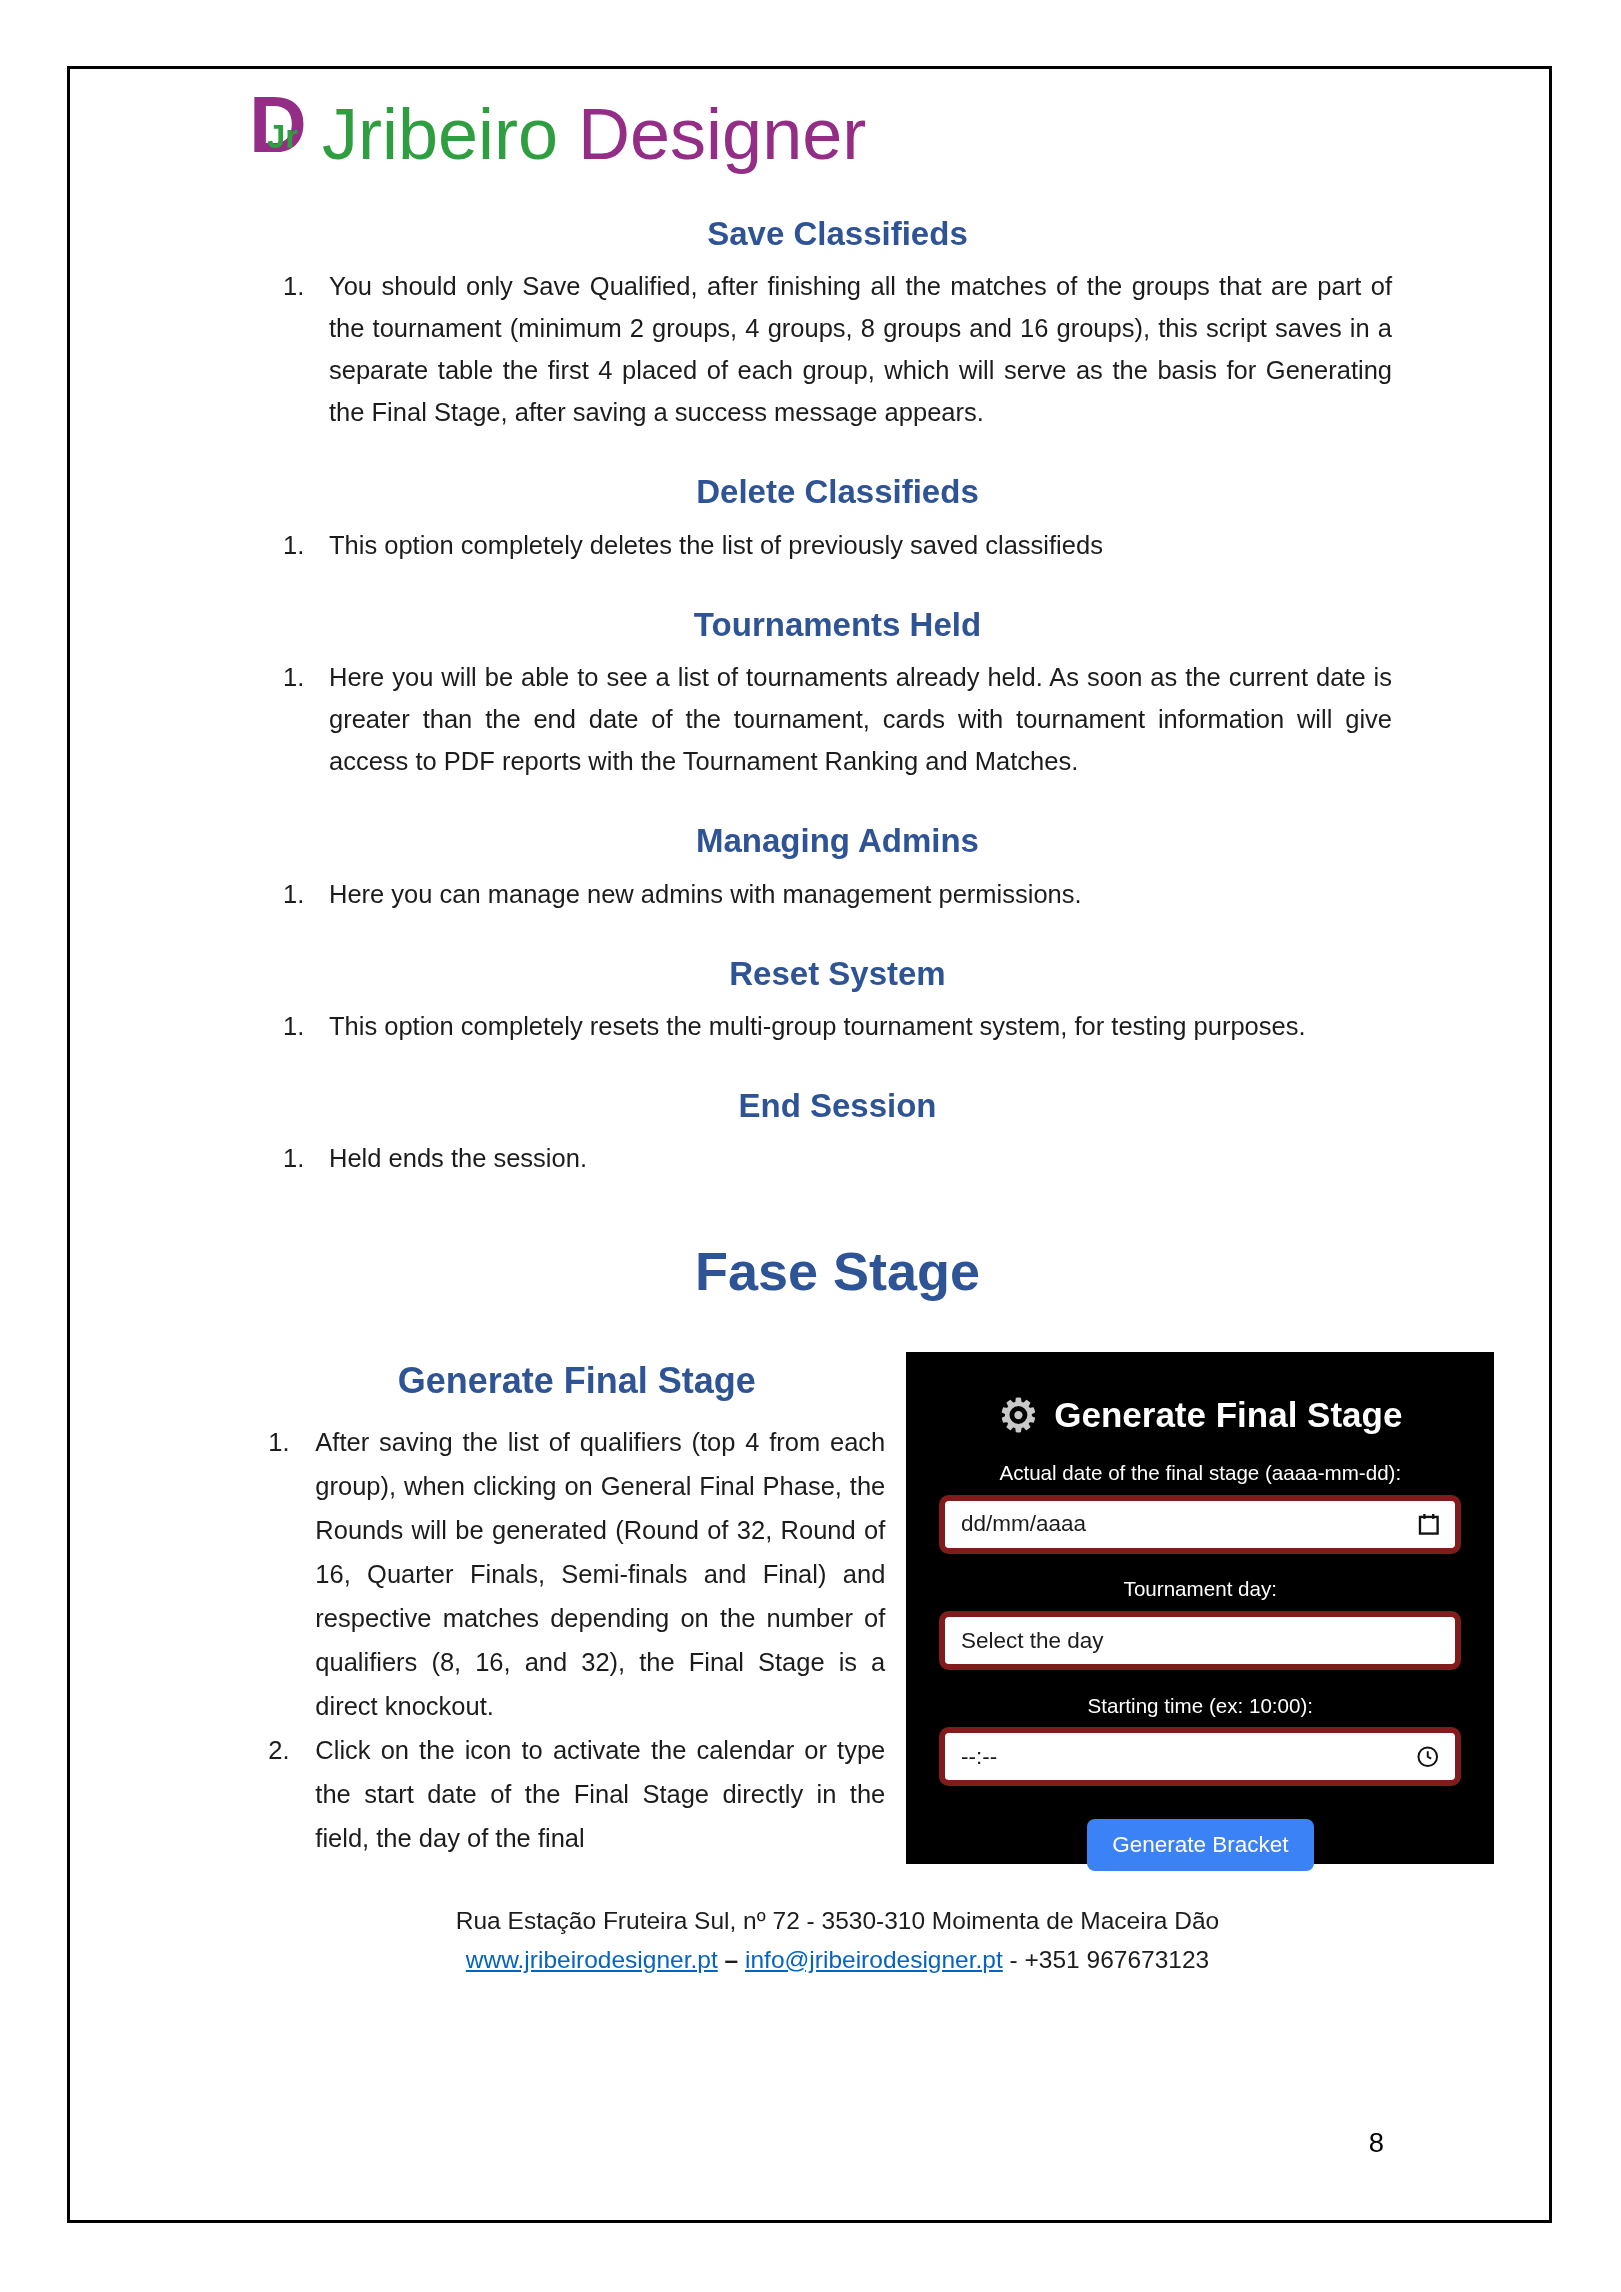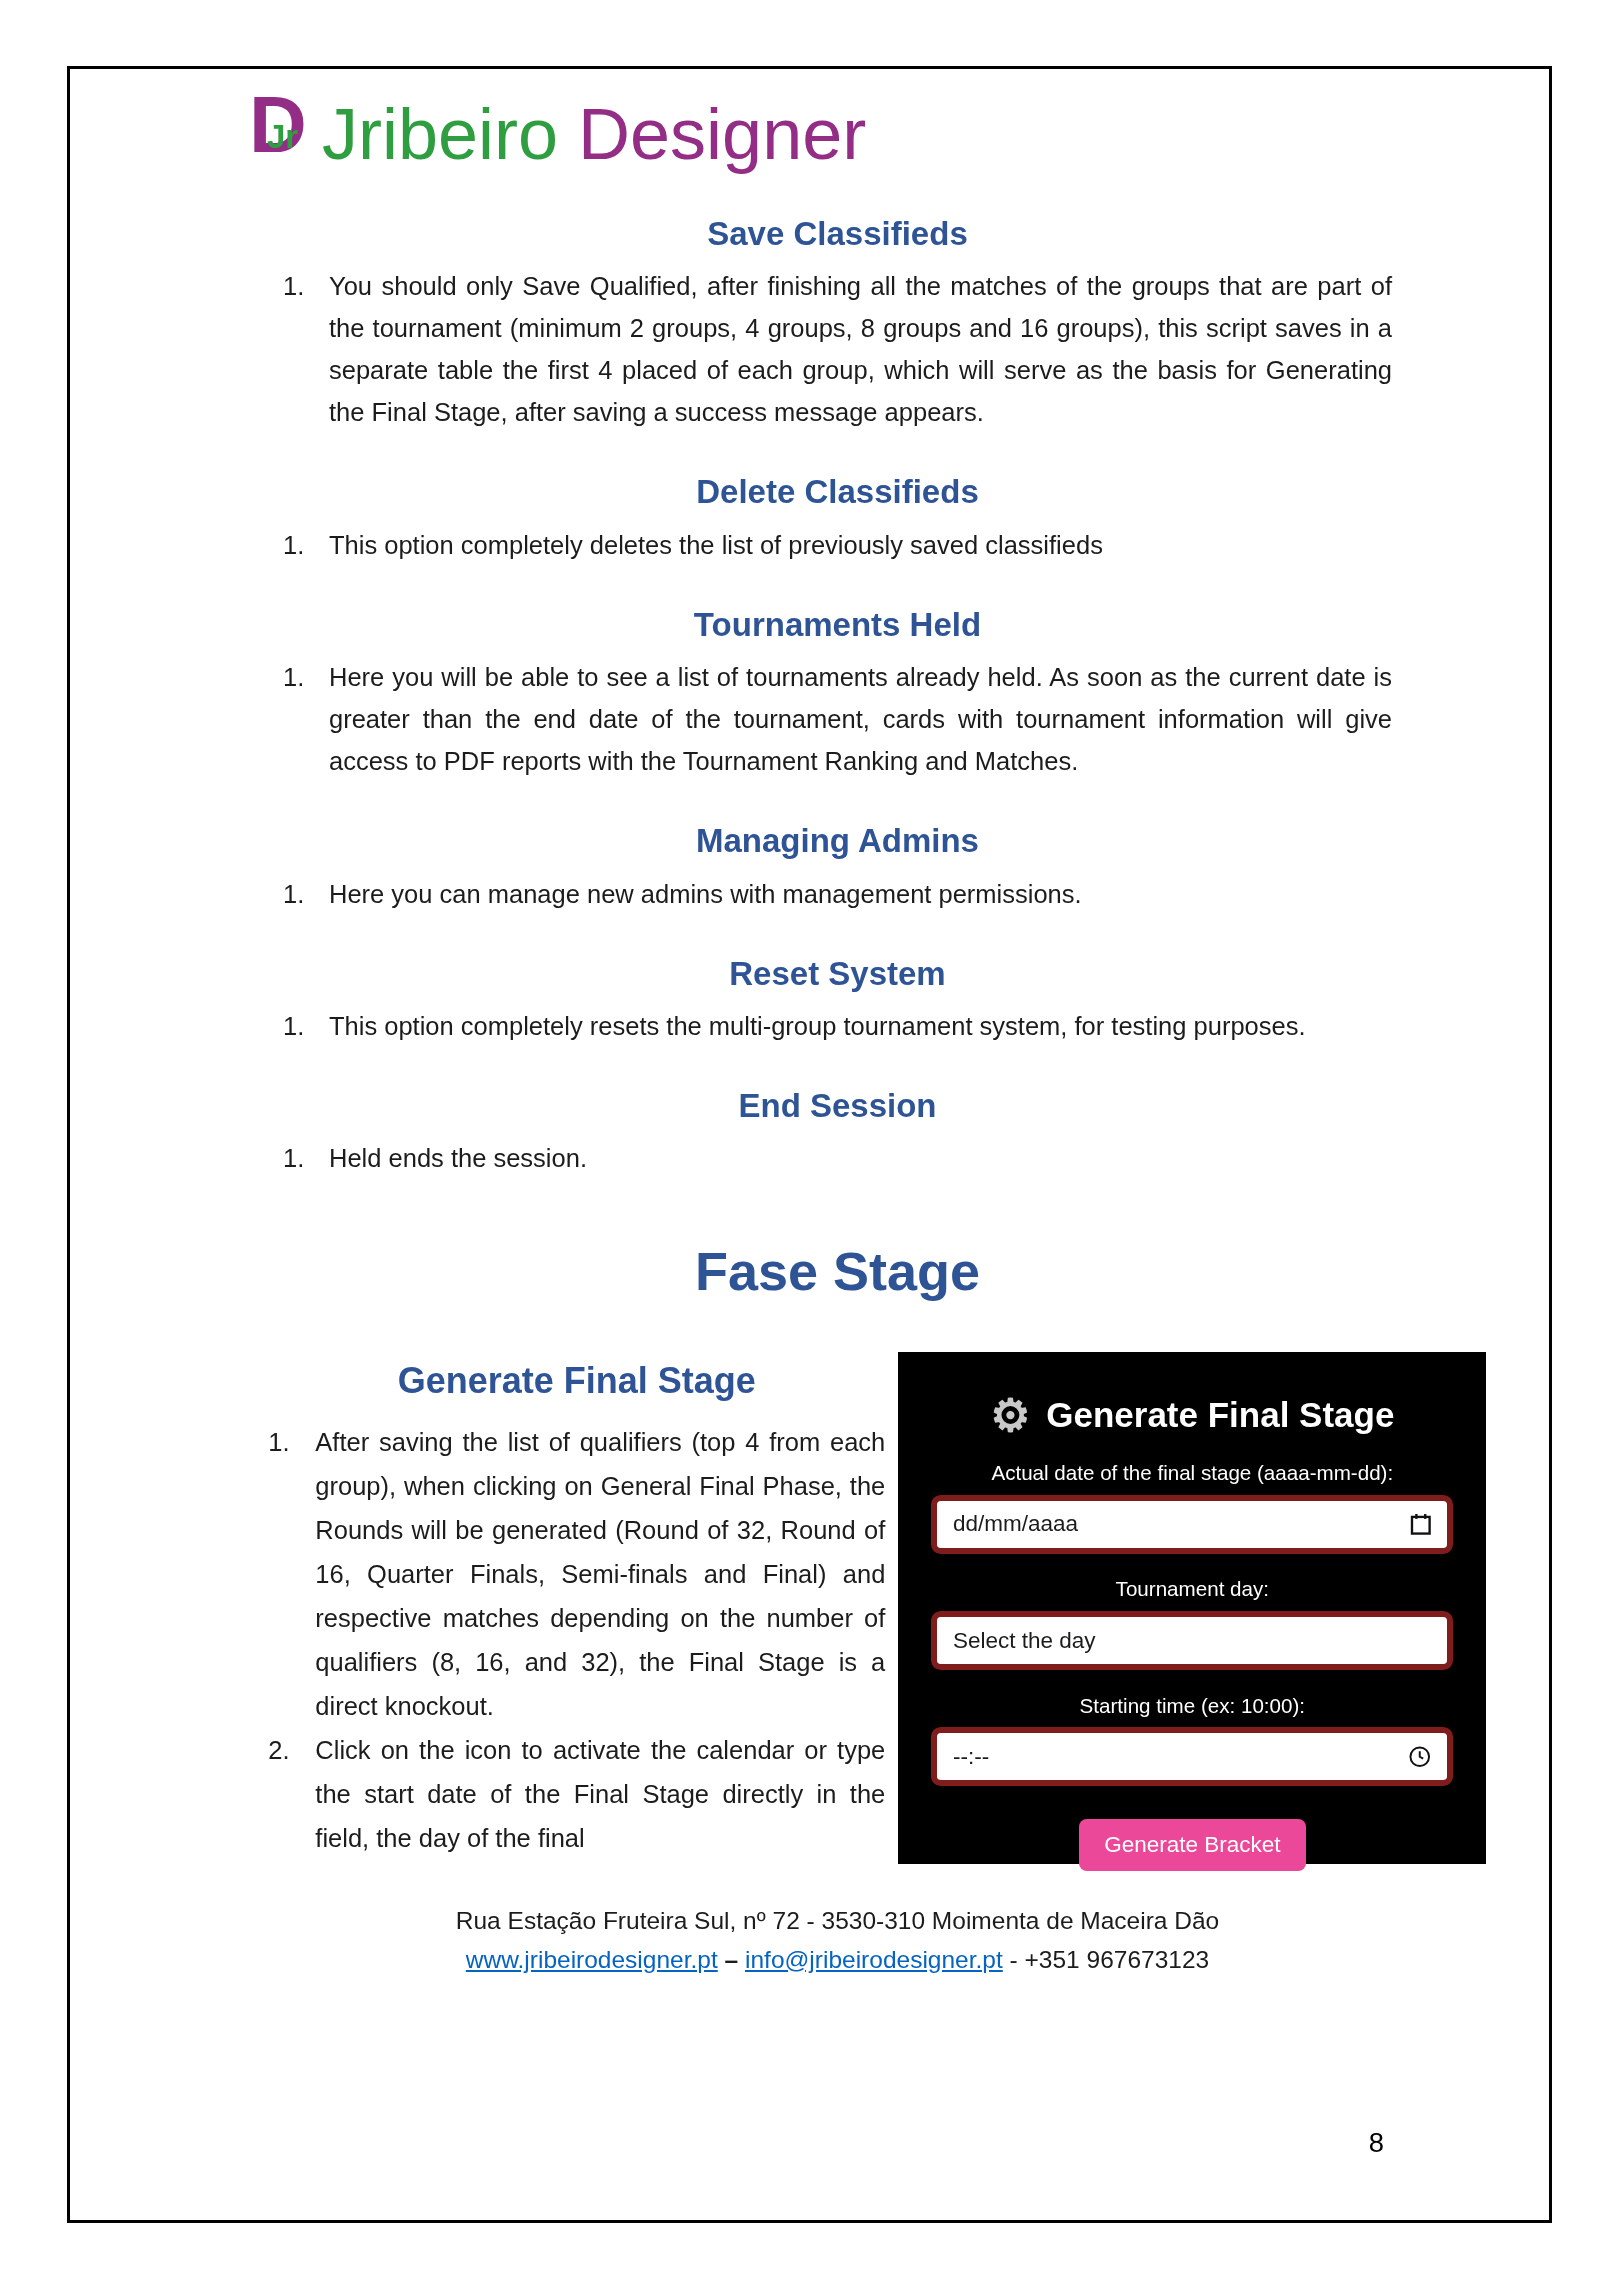--- a/index.html
+++ b/index.html
@@ -17,35 +17,35 @@
   .logo-purple{color:#942d85;}
 
   h2.sec{font-size:33px;font-weight:600;color:#2F5496;text-align:center;margin:39px 0 11.8px 0;line-height:1.2;}
   h2.sec.first{margin-top:25.5px;}
   .li{display:flex;font-size:25.5px;line-height:42px;color:#1c1c1c;}
   .li .num{flex:none;width:46px;}
   .li .txt{flex:1;text-align:justify;}
 
   h1.title{font-size:54px;font-weight:600;color:#2F5496;text-align:center;margin:61px 0 0 0;line-height:1.15;}
 
-  .two-col{display:flex;margin-left:-14.7px;margin-top:49px;gap:13px;}
+  .two-col{display:flex;margin-left:-14.7px;margin-top:49px;gap:21px;}
   .left-col{width:617px;flex:none;}
   h3.sub{font-size:36px;font-weight:600;color:#2F5496;text-align:center;margin:7.8px 0 17.6px 0;line-height:1.2;}
   .left-col .li{font-size:25.5px;line-height:44px;}
   .left-col .li .num{width:47px;}
 
   
   .panel{width:588px;height:512px;flex:none;background:#000;color:#fff;box-sizing:border-box;}
   .panel-title{display:flex;justify-content:center;align-items:center;gap:15.7px;margin-top:41px;font-size:35px;font-weight:700;color:#fff;}
   .gear{font-size:45px;color:#c9c9c9;line-height:1;}
   .panel-label{text-align:center;font-size:20.6px;color:#fff;margin-top:23.5px;margin-bottom:9.8px;}
   .panel-input{margin:0 33px;height:47px;background:#fff;border:6px solid #7f1d1d;border-radius:9.8px;display:flex;align-items:center;justify-content:space-between;padding:0 15.7px;font-size:22.5px;color:#1c1c1c;}
   .panel-input .ph{color:#1c1c1c;}
   .icon-svg{flex:none;display:block;}
-  .gen-btn{display:block;margin:33px auto 0 auto;background:#ec4899;color:#fff;border:none;border-radius:7.8px;font-size:22.5px;font-family:"Liberation Sans",sans-serif;padding:12.7px 25.5px;cursor:pointer;}
+  .gen-btn{display:block;margin:33px auto 0 auto;background:#3b82f6;color:#fff;border:none;border-radius:7.8px;font-size:22.5px;font-family:"Liberation Sans",sans-serif;padding:12.7px 25.5px;cursor:pointer;}
 
   .footer{margin-top:37px;text-align:center;font-size:24.5px;line-height:39px;color:#1c1c1c;}
   .footer a{color:#0563C1;text-decoration:underline;}
   .page-number{position:absolute;right:165px;bottom:61px;font-size:27.4px;color:#000;}
 </style>
 </head>
 <body>
 
 <div class="frame">
   <div class="content">

